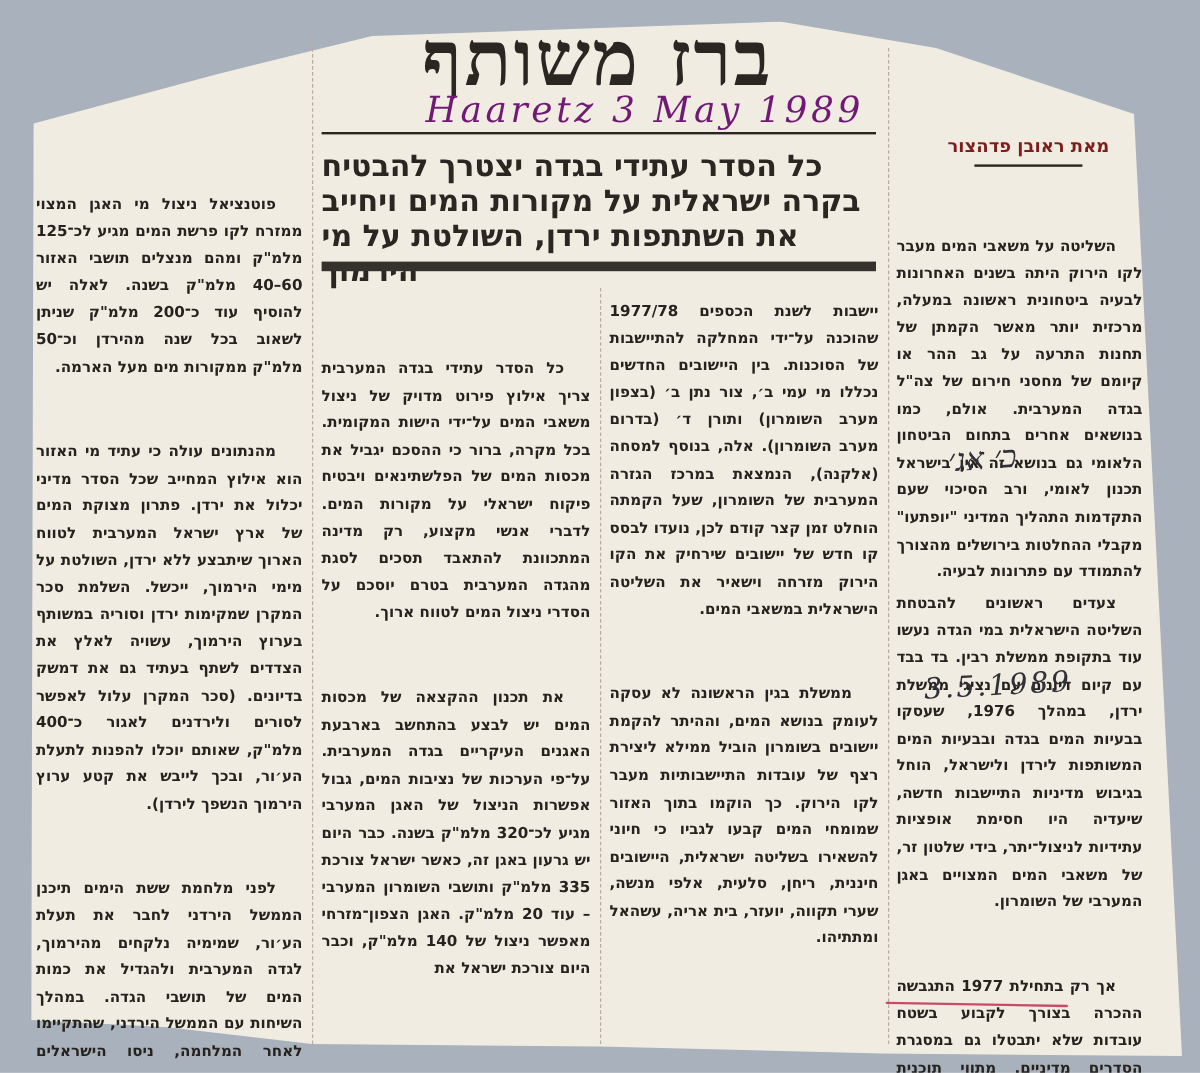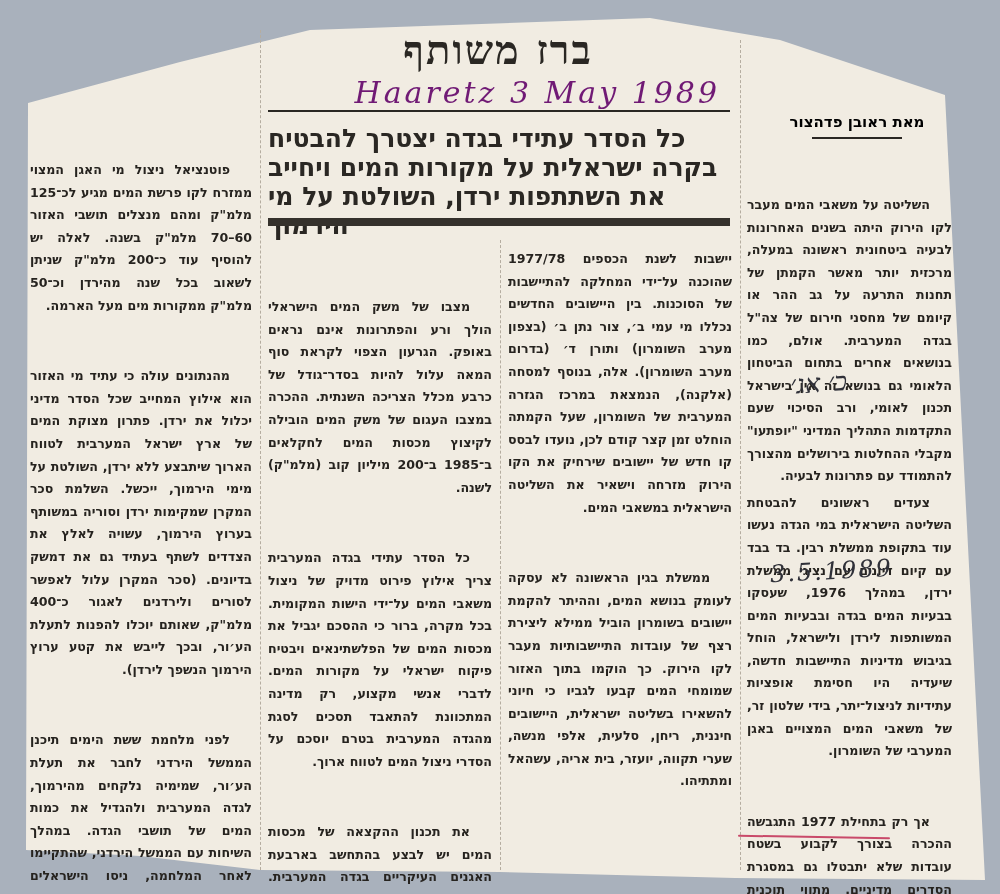--- a/index.html
+++ b/index.html
@@ -10,39 +10,39 @@
       font-family: "DejaVu Serif", serif;
     }
     .paper {
       position: absolute; left: 0; top: 0; width: 1000px; height: 894px;
       background: #f1ece2;
       clip-path: polygon(28px 103px, 180px 62px, 310px 30px, 650px 18px, 780px 40px, 945px 95px, 985px 880px, 735px 878px, 500px 872px, 260px 870px, 140px 856px, 26px 850px);
     }
     .abs { position: absolute; }
     .masthead {
       left: 268px; top: 20px; width: 460px; text-align: center;
-      font-family: "DejaVu Serif", serif; font-weight: bold; font-size: 40px;
+      font-family: "DejaVu Serif", serif; font-weight: bold; font-size: 64px;
       color: #2a2723; letter-spacing: 2px; direction: rtl; line-height: 60px;
     }
     .handwriting {
       left: 280px; top: 76px; width: 440px; text-align: right;
       font-family: "DejaVu Serif", serif; font-style: italic; font-size: 30px;
       color: #701a75; line-height: 34px; letter-spacing: 3px;
     }
     .rule-thin { left: 268px; top: 110px; width: 462px; height: 2px; background: #2a2723; }
     .subhead {
       left: 268px; top: 124px; width: 462px; text-align: left; direction: rtl;
       font-family: "DejaVu Sans", sans-serif; font-weight: bold; font-size: 25px;
       line-height: 29px; color: #2a2723;
     }
     .rule-thick { left: 268px; top: 218px; width: 462px; height: 8px; background: #35312c; }
     .byline {
       left: 752px; top: 113px; width: 210px; text-align: center; direction: rtl;
       font-family: "DejaVu Sans", sans-serif; font-weight: bold; font-size: 15px;
-      color: #000000;
+      color: #7f1d1d;
     }
     .byline-rule { left: 812px; top: 137px; width: 90px; height: 2px; background: #2a2723; }
     .col {
       direction: rtl; text-align: justify; color: #26231f;
       font-family: "DejaVu Sans", sans-serif; font-weight: bold;
       font-size: 12.6px; line-height: 22.6px;
     }
     .col p { margin: 0; }
     .col p.indent { text-indent: 22px; margin-top: 48px; }
     .col-1 { left: 747px; top: 146px; width: 205px; }
@@ -88,26 +88,25 @@
 
 </div>
 
 <div class="abs col col-2">
   <p>יישבות לשנת הכספים 1977/78 שהוכנה על־ידי המחלקה להתיישבות של הסוכנות. בין היישובים החדשים נכללו מי עמי ב׳, צור נתן ב׳ (בצפון מערב השומרון) ותורן ד׳ (בדרום מערב השומרון). אלה, בנוסף למסחה (אלקנה), הנמצאת במרכז הגזרה המערבית של השומרון, שעל הקמתה הוחלט זמן קצר קודם לכן, נועדו לבסס קו חדש של יישובים שירחיק את הקו הירוק מזרחה וישאיר את השליטה הישראלית במשאבי המים.</p>
   <p class="indent">ממשלת בגין הראשונה לא עסקה לעומק בנושא המים, וההיתר להקמת יישובים בשומרון הוביל ממילא ליצירת רצף של עובדות התיישבותיות מעבר לקו הירוק. כך הוקמו בתוך האזור שמומחי המים קבעו לגביו כי חיוני להשאירו בשליטה ישראלית, היישובים חיננית, ריחן, סלעית, אלפי מנשה, שערי תקווה, יועזר, בית אריה, עשהאל ומתתיהו.</p>
 
 </div>
 
 <div class="abs col col-3">
-  <p class="indent">מצבו של משק המים הישראלי הולך ורע והפתרונות אינם נראים באופק. הגרעון הצפוי לקראת סוף המאה עלול להיות בסדר־גודל של כרבע מכלל הצריכה השנתית. ההכרה במצבו העגום של משק המים הובילה לקיצוץ מכסות המים לחקלאים ב־1985 ב־200 מיליון קוב (מלמ"ק) לשנה.</p>
   <p class="indent">כל הסדר עתידי בגדה המערבית צריך אילוץ פירוט מדויק של ניצול משאבי המים על־ידי הישות המקומית. בכל מקרה, ברור כי ההסכם יגביל את מכסות המים של הפלשתינאים ויבטיח פיקוח ישראלי על מקורות המים. לדברי אנשי מקצוע, רק מדינה המתכוונת להתאבד תסכים לסגת מהגדה המערבית בטרם יוסכם על הסדרי ניצול המים לטווח ארוך.</p>
   <p class="indent">את תכנון ההקצאה של מכסות המים יש לבצע בהתחשב בארבעת האגנים העיקריים בגדה המערבית. על־פי הערכות של נציבות המים, גבול אפשרות הניצול של האגן המערבי מגיע לכ־320 מלמ"ק בשנה. כבר היום יש גרעון באגן זה, כאשר ישראל צורכת 335 מלמ"ק ותושבי השומרון המערבי – עוד 20 מלמ"ק. האגן הצפון־מזרחי מאפשר ניצול של 140 מלמ"ק, וכבר היום צורכת ישראל את</p>
 </div>
 
 <div class="abs col col-4">
-  <p class="indent">פוטנציאל ניצול מי האגן המצוי ממזרח לקו פרשת המים מגיע לכ־125 מלמ"ק ומהם מנצלים תושבי האזור 60–70 מלמ"ק בשנה. לאלה יש להוסיף עוד כ־200 מלמ"ק שניתן לשאוב בכל שנה מהירדן וכ־50 מלמ"ק ממקורות מים מעל הארמה.</p>
+  <p class="indent">פוטנציאל ניצול מי האגן המצוי ממזרח לקו פרשת המים מגיע לכ־125 מלמ"ק ומהם מנצלים תושבי האזור 60–40 מלמ"ק בשנה. לאלה יש להוסיף עוד כ־200 מלמ"ק שניתן לשאוב בכל שנה מהירדן וכ־50 מלמ"ק ממקורות מים מעל הארמה.</p>
   <p class="indent">מהנתונים עולה כי עתיד מי האזור הוא אילוץ המחייב שכל הסדר מדיני יכלול את ירדן. פתרון מצוקת המים של ארץ ישראל המערבית לטווח הארוך שיתבצע ללא ירדן, השולטת על מימי הירמוך, ייכשל. השלמת סכר המקרן שמקימות ירדן וסוריה במשותף בערוץ הירמוך, עשויה לאלץ את הצדדים לשתף בעתיד גם את דמשק בדיונים. (סכר המקרן עלול לאפשר לסורים ולירדנים לאגור כ־400 מלמ"ק, שאותם יוכלו להפנות לתעלת הע׳ור, ובכך לייבש את קטע ערוץ הירמוך הנשפך לירדן).</p>
   <p class="indent">לפני מלחמת ששת הימים תיכנן הממשל הירדני לחבר את תעלת הע׳ור, שמימיה נלקחים מהירמוך, לגדה המערבית ולהגדיל את כמות המים של תושבי הגדה. במהלך השיחות עם הממשל הירדני, שהתקיימו לאחר המלחמה, ניסו הישראלים להחיות את הרעיון. שליחי חוסיין דחו את ההצעה. נראה כי בעתיד לא יוכלו שני הצדדים להתחמק ממציאת פתרונות משולבים לבעייה. כדי להגיע לפתרונות אלה חייבים מקבלי ההחלטות בישראל להתמודד עם בעיית המים במישור התכנון האסטרטגי.</p>
 </div>
 
 <div class="abs signature">כ׳ אג׳</div>
 <div class="abs date-note">3.5.1989</div>
 <div class="abs underline-mark"></div>
 
 </body></html>

